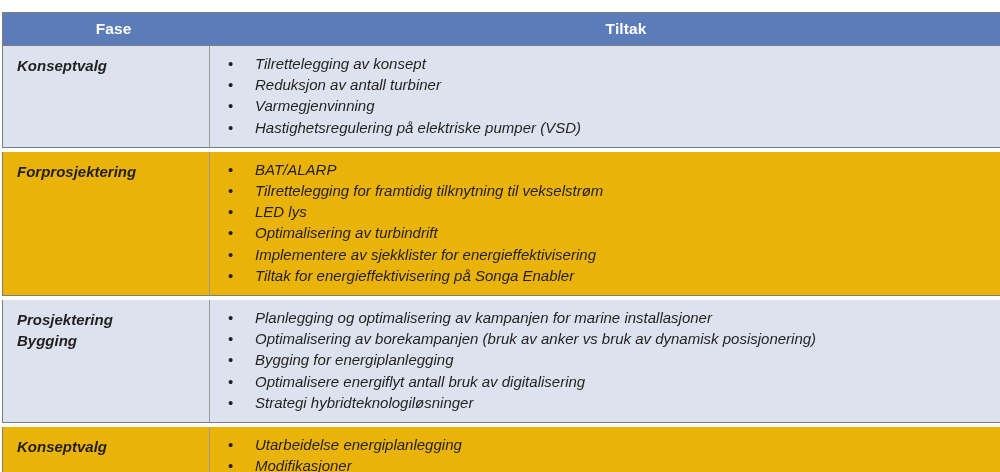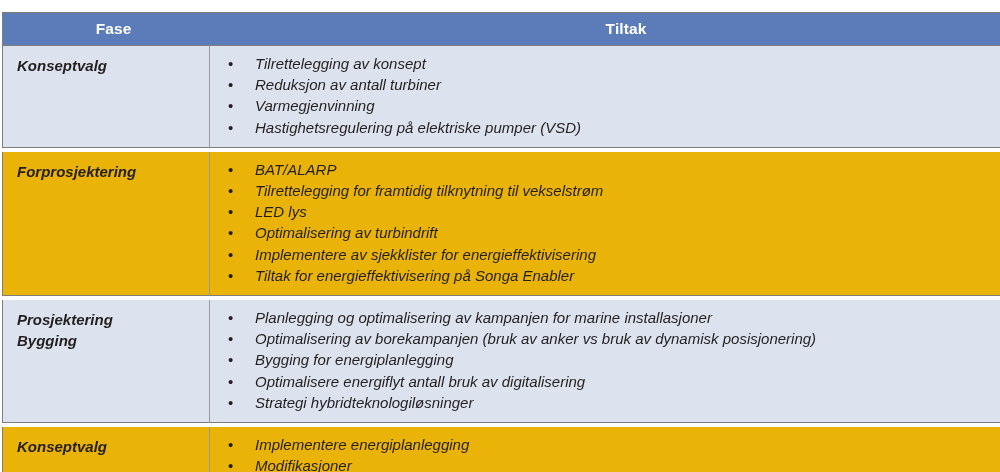--- a/index.html
+++ b/index.html
@@ -177,20 +177,20 @@
         </tr>
         <tr class="spacer">
           <td colspan="2"></td>
         </tr>
         <tr class="plain">
           <td class="cell-fase">
             <div class="phase-name">Konseptvalg</div>
           </td>
           <td class="cell-tiltak">
             <ul class="tiltak-list">
-              <li><span class="bullet">•</span><span>Implementere energiplanlegging</span></li>
+              <li><span class="bullet">•</span><span>Utarbeidelse energiplanlegging</span></li>
               <li><span class="bullet">•</span><span>Modifikasjoner</span></li>
             </ul>
           </td>
         </tr>
       </tbody>
   </table>
 </div>
 
 </body></html>

